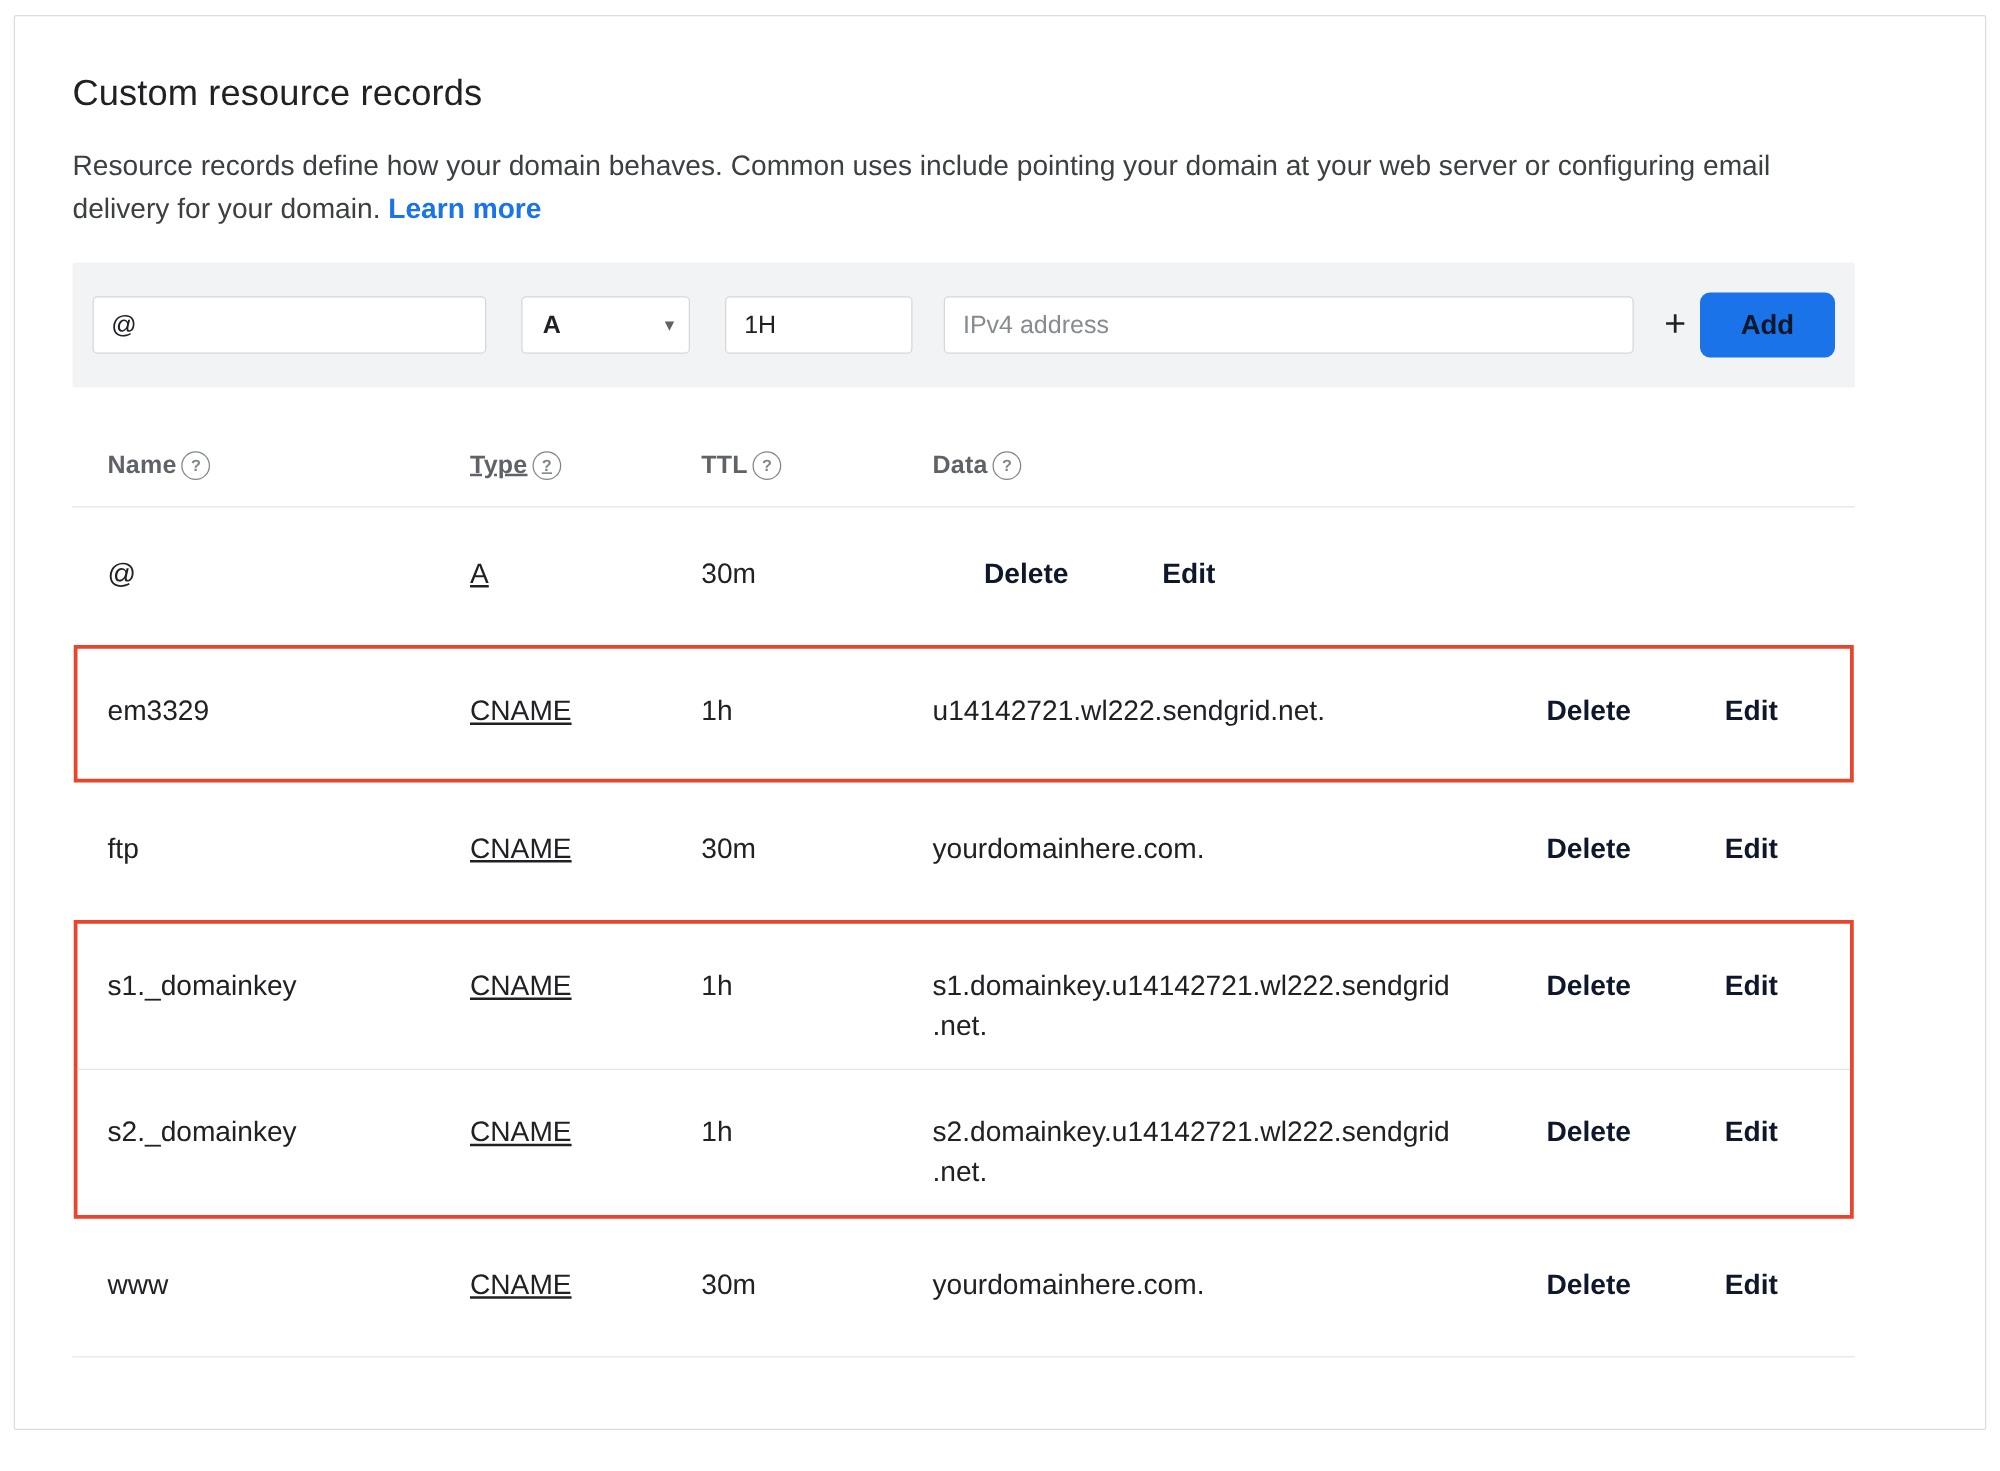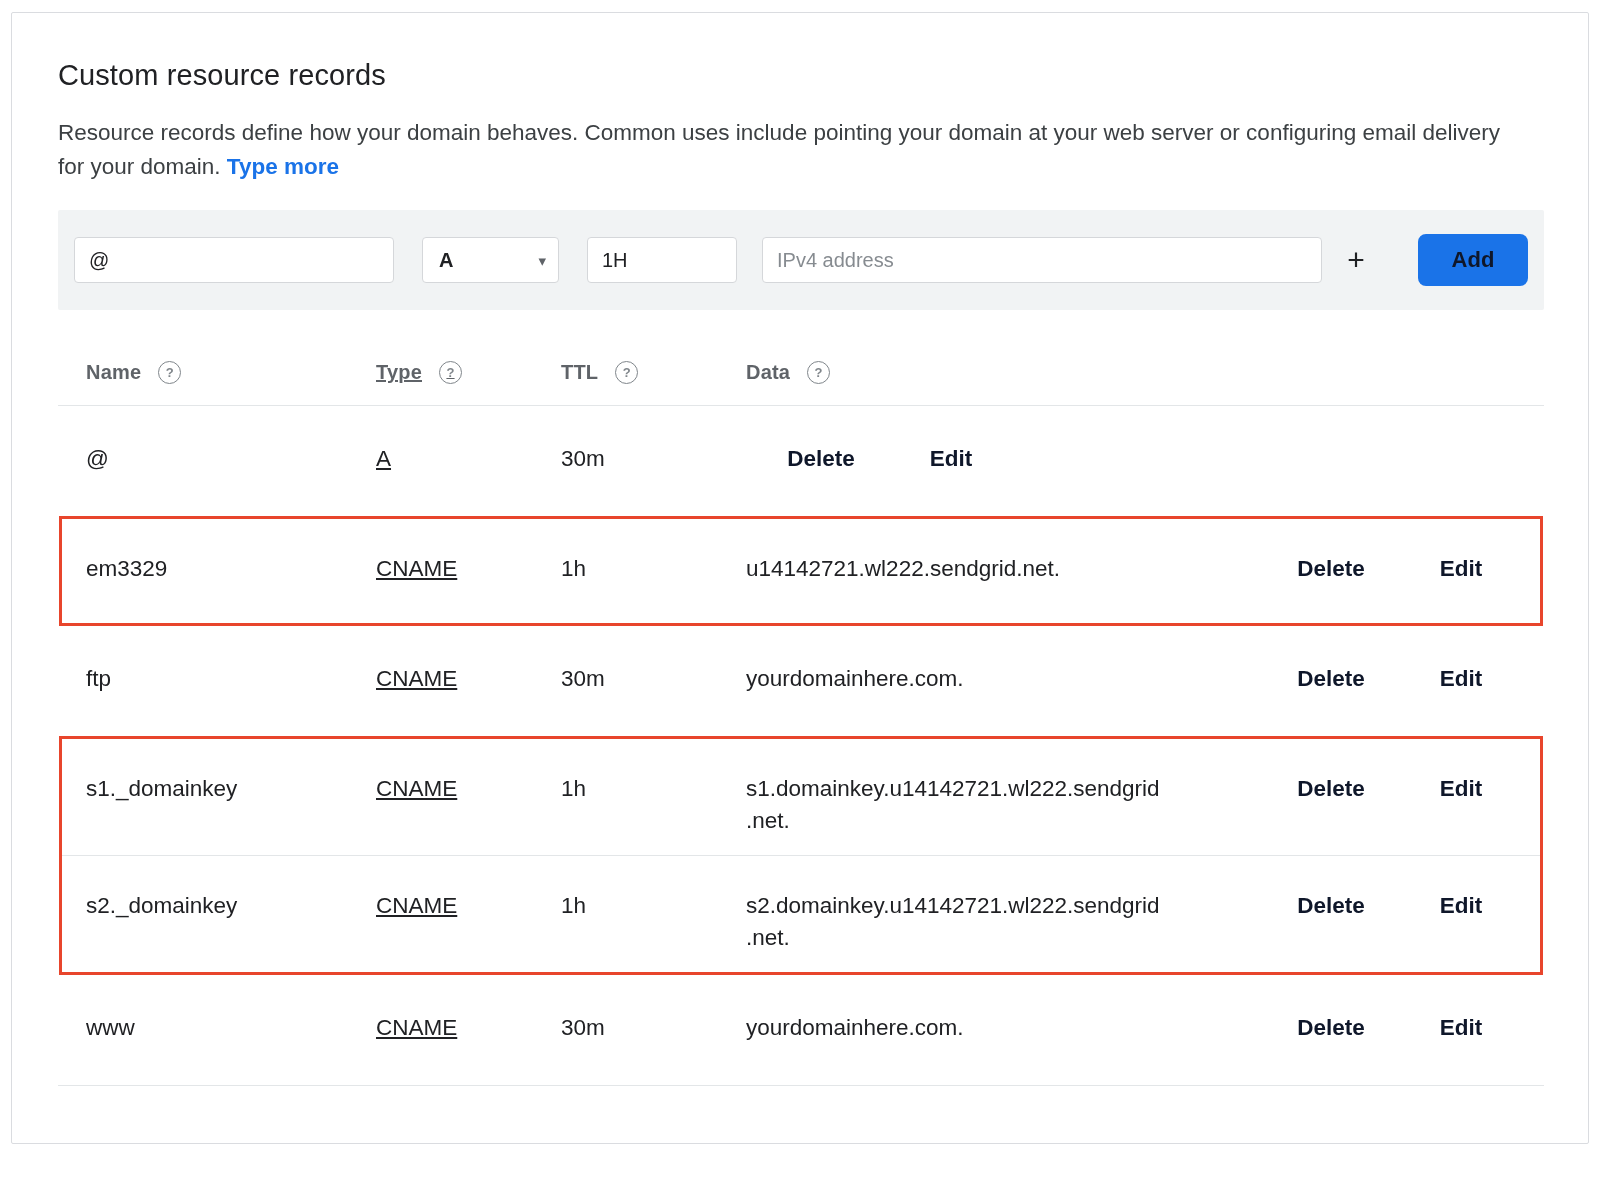--- a/index.html
+++ b/index.html
@@ -9,21 +9,21 @@
     font-family: "Liberation Sans", "DejaVu Sans", sans-serif;
     color: #202124;
   }
   .card {
     position: relative;
     margin: 12px 11px 0 11px;
     height: 1132px;
     background: #ffffff;
     border: 1px solid #dadce0;
     border-radius: 2px;
-    padding: 0 44px 0 46px;
+    padding: 0 104px 0 46px;
     overflow: hidden;
   }
   .page-title {
     padding-top: 46px;
     font-size: 29px;
     font-weight: 400;
     color: #202124;
     letter-spacing: 0.1px;
   }
   .desc {
@@ -106,21 +106,21 @@
     display: flex;
     align-items: center;
     height: 66px;
     padding: 0 28px;
     border-bottom: 1px solid #e3e6e8;
     color: #5f6368;
     font-size: 20px;
     font-weight: 700;
     letter-spacing: 0.2px;
   }
-  .hcell { display: flex; align-items: center; gap: 17px; }
+  .hcell { display: flex; align-items: center; gap: 4px; }
   .help {
     width: 23px; height: 23px;
     border: 1.5px solid #80868b;
     border-radius: 50%;
     display: inline-flex;
     align-items: center;
     justify-content: center;
     font-size: 13px;
     font-weight: 700;
     color: #80868b;
@@ -160,21 +160,21 @@
   .hl .row:not(:last-child) { border-bottom: 1px solid #e3e6e8; }
 </style>
 </head>
 <body>
 
 <div class="card">
 
   <h1 class="page-title">Custom resource records</h1>
 
   <p class="desc"><span>Resource records define how your domain behaves. Common uses include pointing your domain at your web server or configuring email delivery for your domain.</span>
-    <a class="learn-more">Type more</a>
+    <a class="learn-more">Learn more</a>
   </p>
 
   <div class="form-bar">
     <input class="tin name-input" type="text" value="@" style="">
     <div class="select">
       <span>A</span>
       <span class="caret">▾</span>
     </div>
     <input class="tin ttl-input" type="text" value="1H" style="">
     <input class="tin data-input" type="text" placeholder="IPv4 address" style="">

